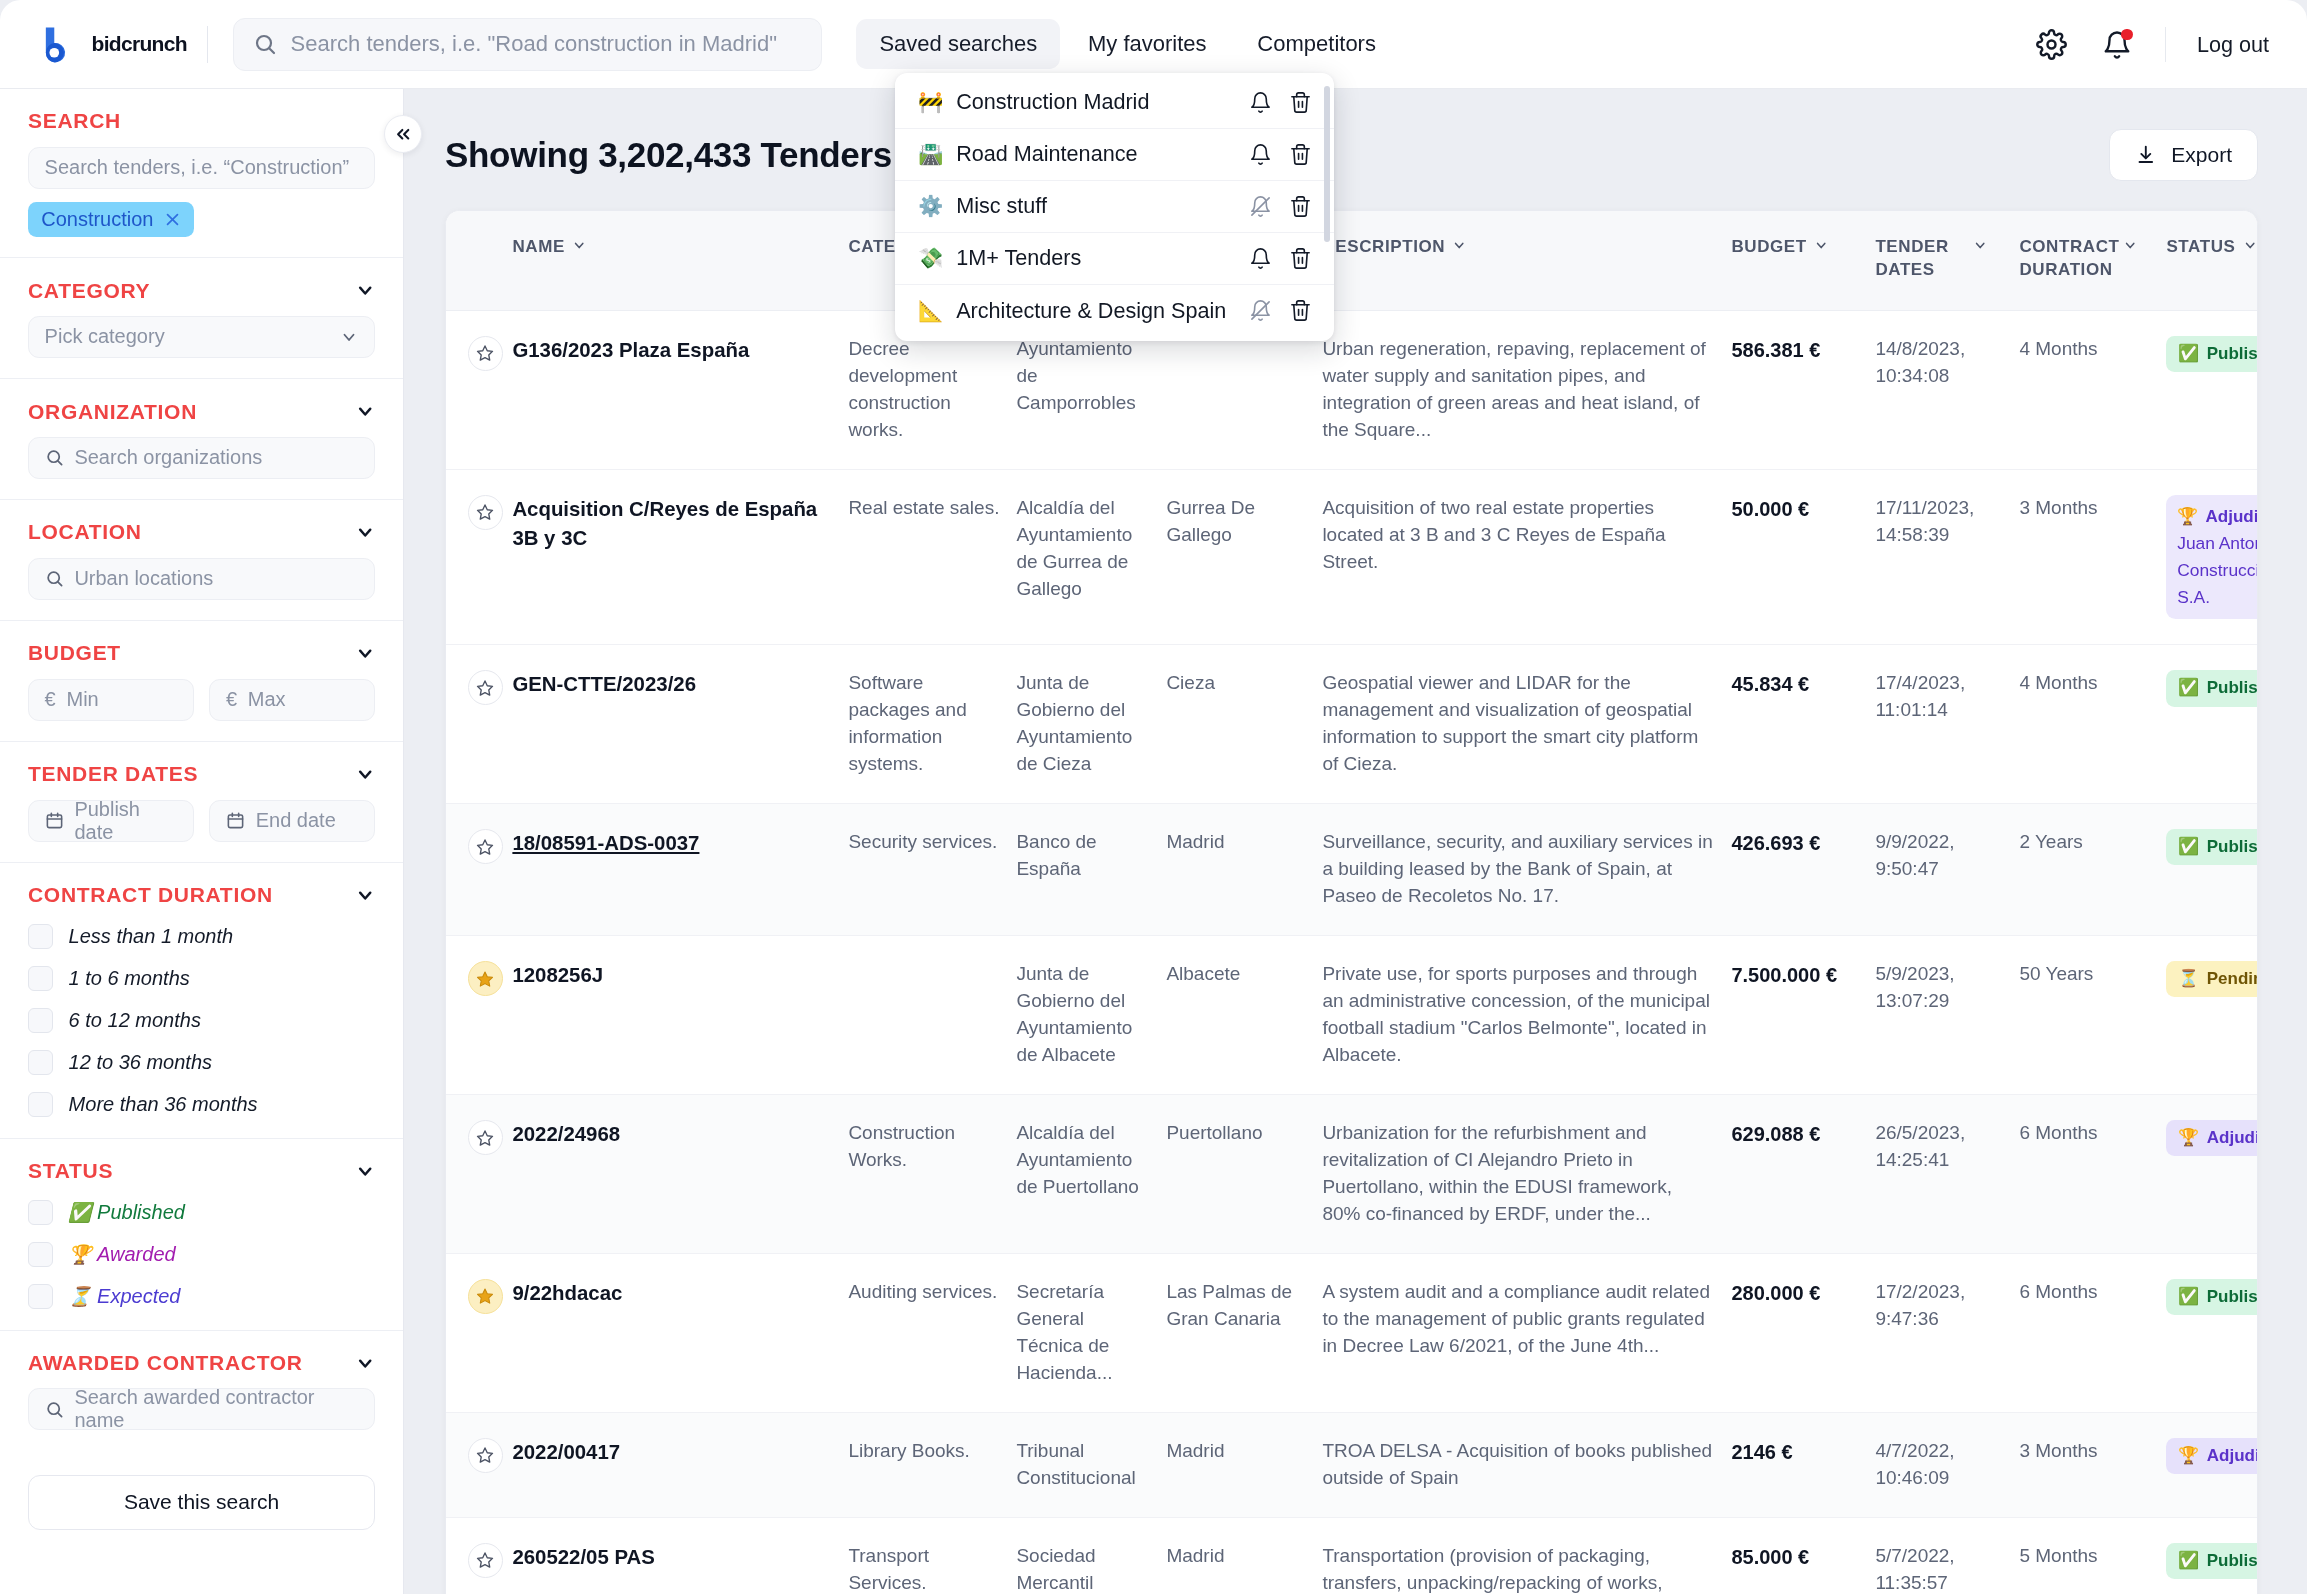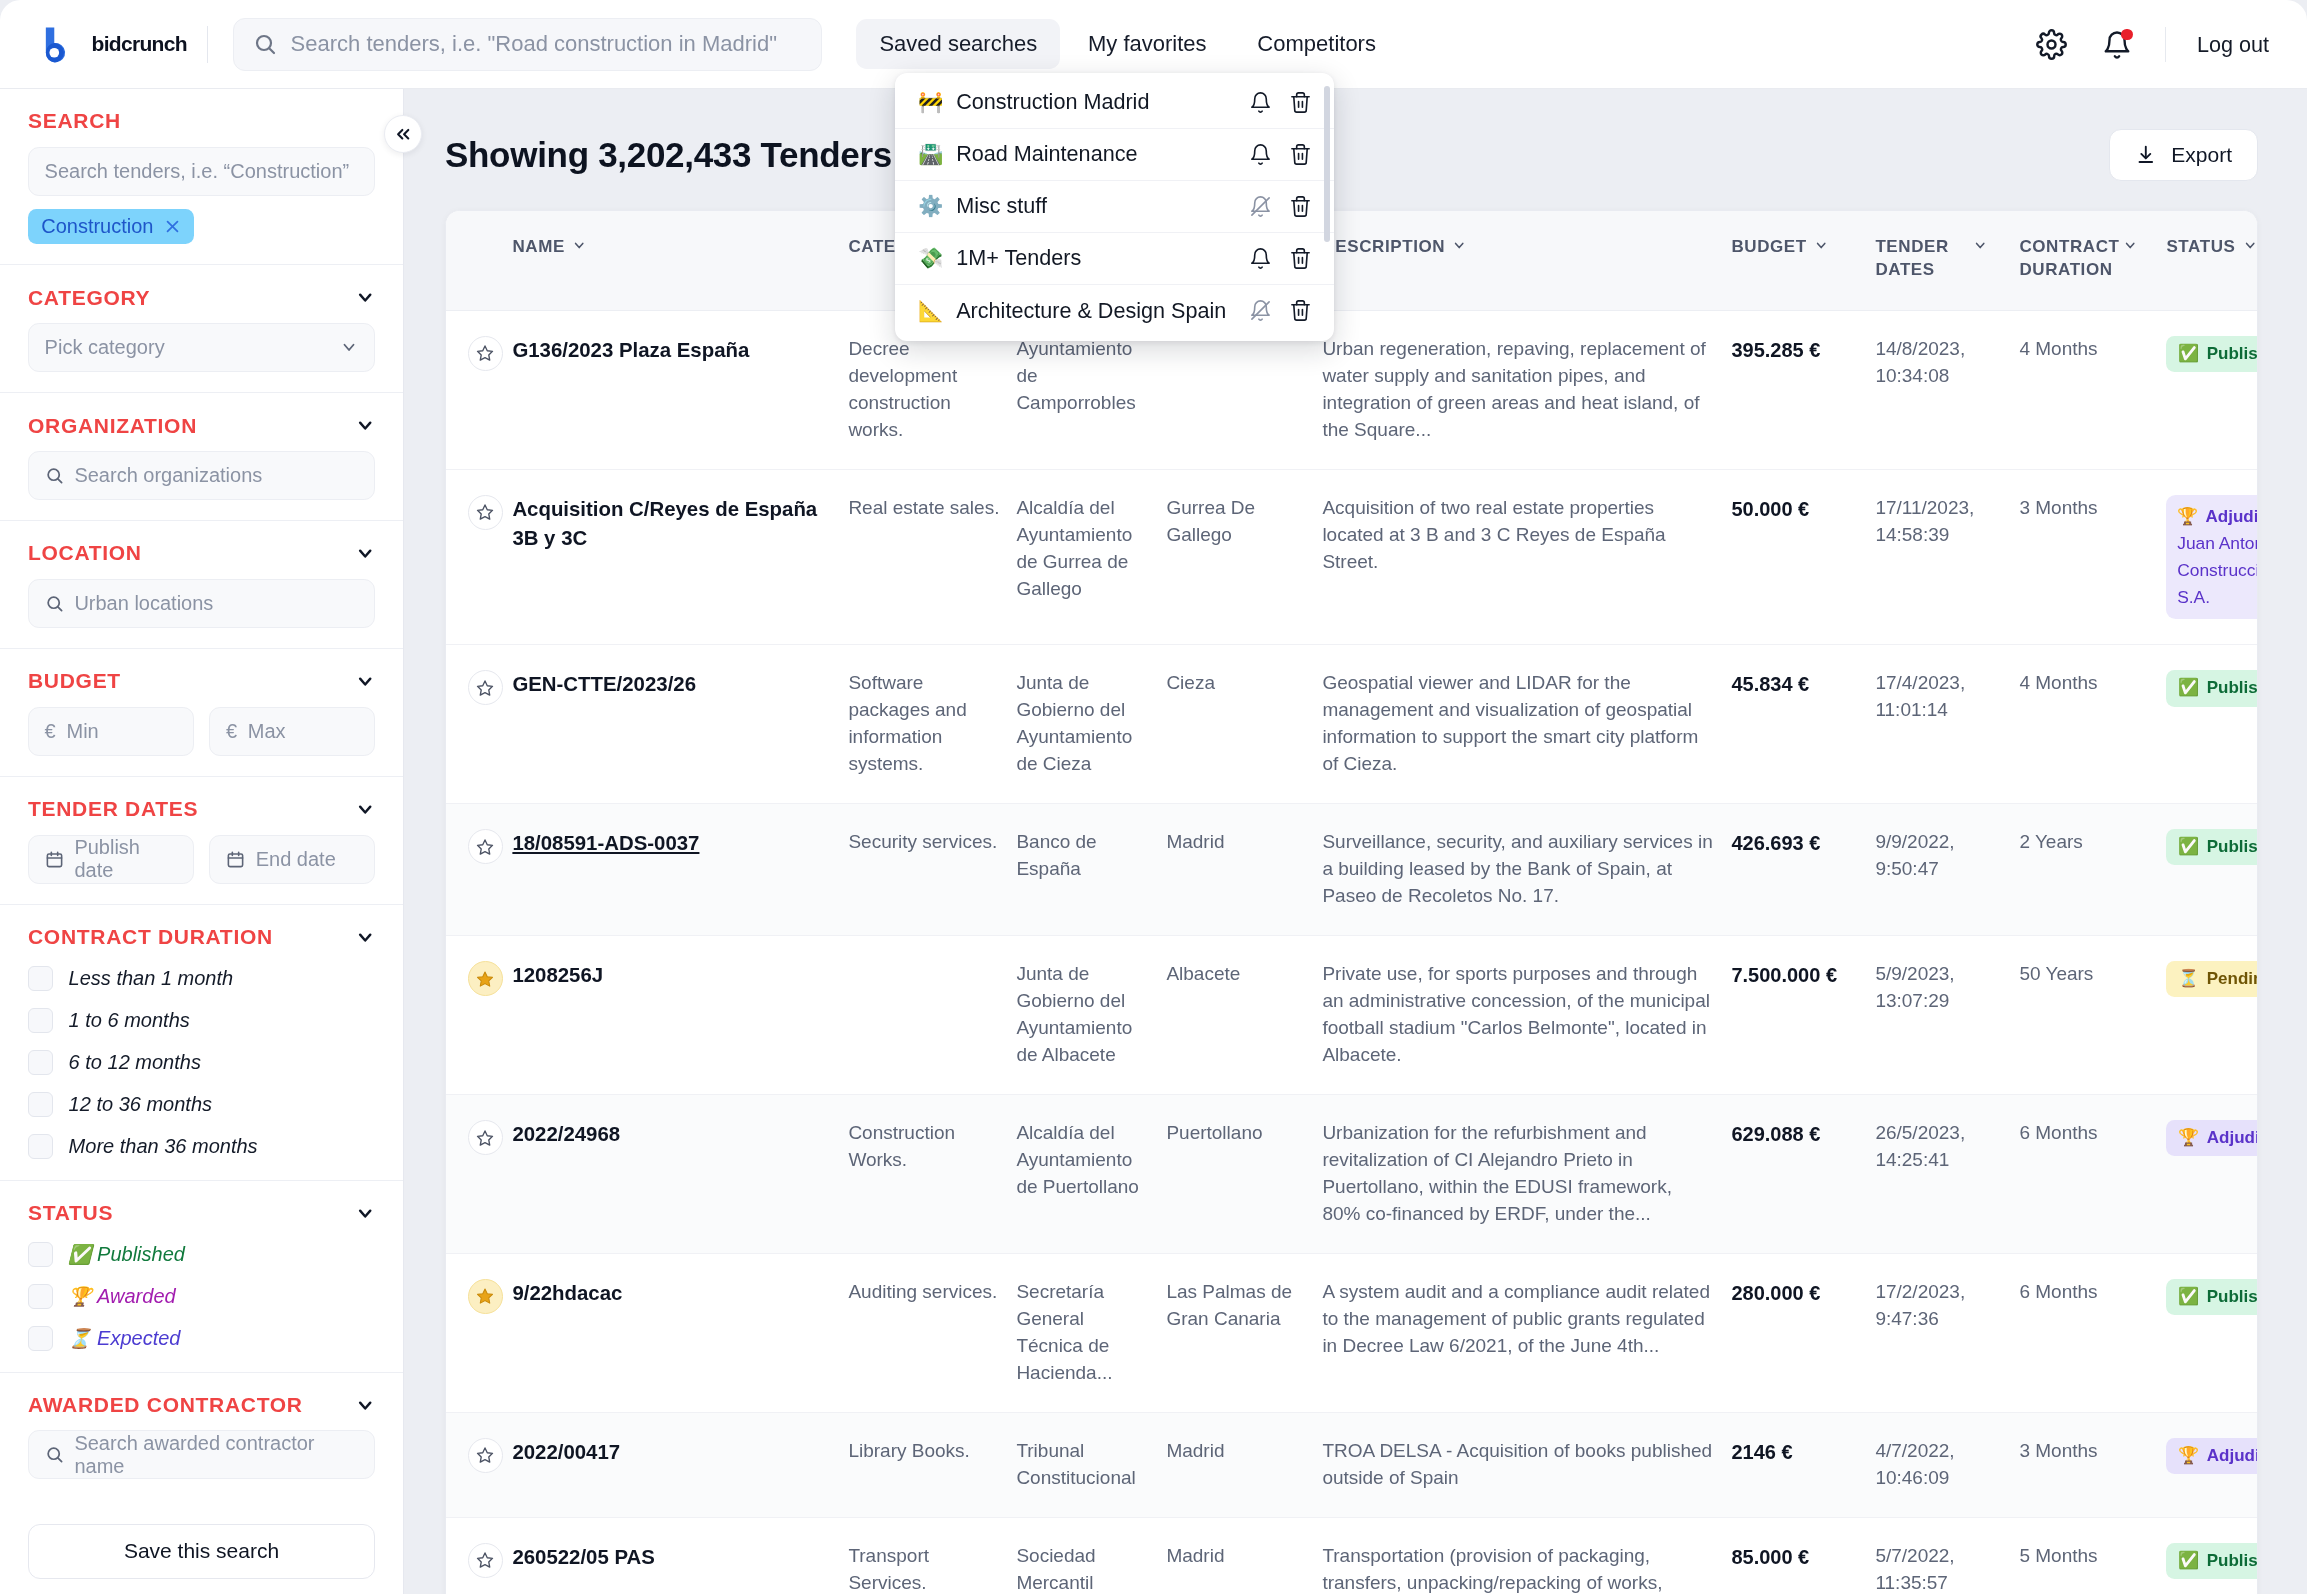--- a/index.html
+++ b/index.html
@@ -105,21 +105,21 @@
   }
   .sec { padding: 0 28px; border-bottom: 1.2px solid #edeff4; }
   .sec:last-of-type { border-bottom: none; }
   .sec-pad { padding-top: 20.4px; padding-bottom: 20.4px; }
   .sec-label {
     font-size: 21px; font-weight: 700; letter-spacing: 0.7px;
     color: #ef4444; text-transform: uppercase;
     display: flex; align-items: center; justify-content: space-between;
   }
   .inp {
-    margin-top: 13.2px; height: 49px; border: 1.2px solid #eceef3;
+    margin-top: 13.2px; height: 42px; border: 1.2px solid #eceef3;
     background: #f8f9fb; border-radius: 10.8px;
     display: flex; align-items: center; gap: 10.8px; padding: 0 15.6px;
   }
   .inp .ph { font-size: 20px; color: #8b93a4; }
   .chip {
     margin-top: 13.2px; display: inline-flex; align-items: center; gap: 10.8px;
     background: #7dd3fc; color: #1e56c9;
     padding: 6px 13.2px; border-radius: 8.4px; font-size: 20px;
   }
   .chip-x { font-size: 20px; color: #2f6fe0; line-height: 1; }
@@ -727,21 +727,21 @@
                 <svg width="18" height="18" viewBox="0 0 24 24" fill="none" stroke="#4b5263" stroke-width="1.8" stroke-linejoin="round">
                     <polygon points="12 2.6 15 9 22 9.8 17 14.6 18.3 21.5 12 18.2 5.7 21.5 7 14.6 2 9.8 9 9"></polygon>
                   </svg>
               </span>
             </td>
             <td class="c-name"><span class="name-txt">G136/2023 Plaza España</span></td>
             <td class="c-cat">Decree development construction works.</td>
             <td class="c-org">Ayuntamiento de Camporrobles</td>
             <td class="c-loc"></td>
             <td class="c-desc">Urban regeneration, repaving, replacement of water supply and sanitation pipes, and integration of green areas and heat island, of the Square...</td>
-            <td class="c-bud"><span class="budget-txt">395.285 €</span></td>
+            <td class="c-bud"><span class="budget-txt">586.381 €</span></td>
             <td class="c-dates">14/8/2023, 10:34:08</td>
             <td class="c-dur">4 Months</td>
             <td class="c-status">
               <span class="badge published">
                 <span>✅</span>
                 <span>Published</span>
               </span>
             </td>
           </tr>
 

